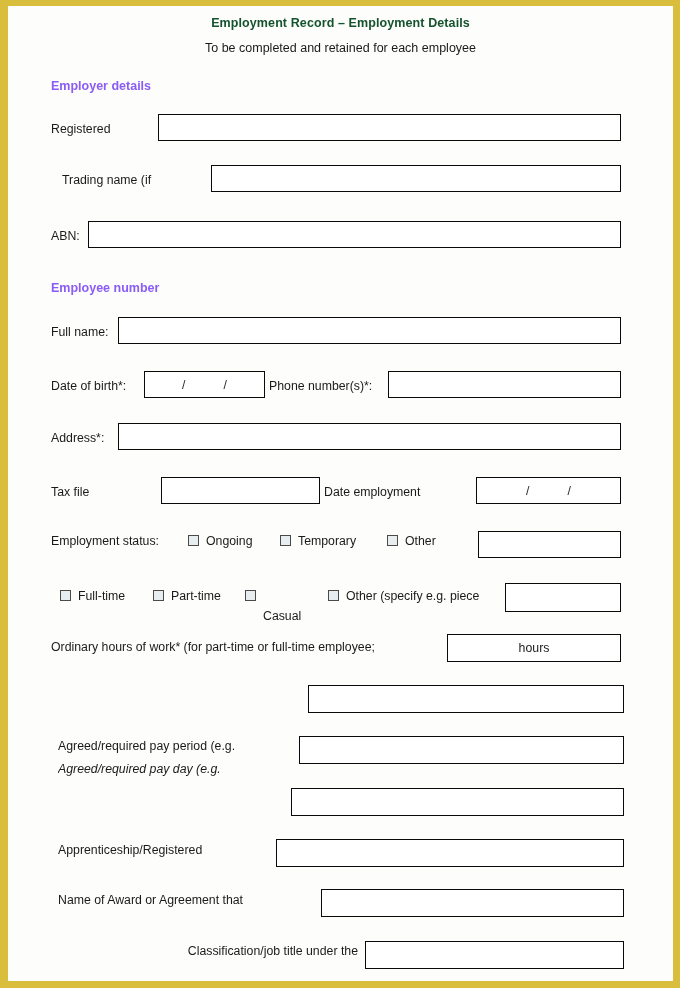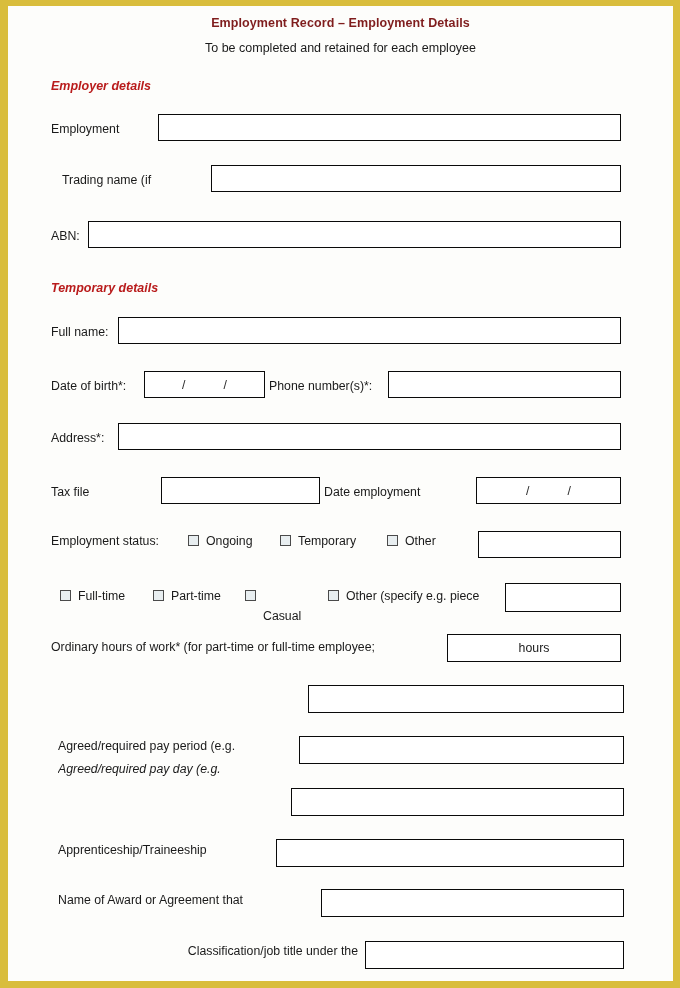--- a/index.html
+++ b/index.html
@@ -32,41 +32,40 @@
   }
 
   
   .doc-title {
     position: absolute;
     left: 0; right: 0;
     top: 10px;
     text-align: center;
     font-size: 12.5px;
     font-weight: bold;
-    color: #7f1d1d;
+    color: #14532d;
     letter-spacing: .1px;
   }
   .doc-subtitle {
     position: absolute;
     left: 0; right: 0;
     top: 35px;
     text-align: center;
     font-size: 12.5px;
     font-weight: normal;
     color: #1a1a1a;
   }
 
   
   .section-heading {
     position: absolute;
     font-size: 12.5px;
     font-weight: bold;
-    color: #b91c1c;
+    color: #8b5cf6;
     white-space: nowrap;
-    font-style: italic;
   }
 
   
   .fld-label {
     position: absolute;
     font-size: 12.3px;
     color: #1a1a1a;
     white-space: nowrap;
     overflow: hidden;
   }
@@ -121,30 +120,30 @@
 <body>
 
 <div id="page-frame">
 <div id="page-inner">
 
   <div class="doc-title">Employment Record – Employment Details</div>
   <div class="doc-subtitle">To be completed and retained for each employee</div>
 
   <div class="section-heading" style="left:43px; top:73px;">Employer details</div>
 
-  <div class="fld-label under" style="left:43px; top:116px; width:110px;">Employment</div>
+  <div class="fld-label under" style="left:43px; top:116px; width:110px;">Registered</div>
   <div class="fld-box over" style="left:150px; top:108px; width:463px; height:27px;"></div>
 
   <div class="fld-label under" style="left:54px; top:167px; width:160px;">Trading name (if</div>
   <div class="fld-box over" style="left:203px; top:159px; width:410px; height:27px;"></div>
 
   <div class="fld-label under" style="left:43px; top:223px; width:40px;">ABN:</div>
   <div class="fld-box over" style="left:80px; top:215px; width:533px; height:27px;"></div>
 
-  <div class="section-heading" style="left:43px; top:275px;">Temporary details</div>
+  <div class="section-heading" style="left:43px; top:275px;">Employee number</div>
 
   <div class="fld-label under" style="left:43px; top:319px; width:70px;">Full name:</div>
   <div class="fld-box over" style="left:110px; top:311px; width:503px; height:27px;"></div>
 
   <div class="fld-label under" style="left:43px; top:373px; width:95px;">Date of birth*:</div>
   <div class="fld-box over" style="left:136px; top:365px; width:121px; height:27px;">
     <div class="date-slashes">
       <span>/</span>
       <span>/</span>
     </div>
@@ -199,21 +198,21 @@
   </div>
 
   <div class="fld-box over" style="left:300px; top:679px; width:316px; height:28px;"></div>
 
   <div class="fld-label under" style="left:50px; top:733px; width:235px;">Agreed/required pay period (e.g.</div>
   <div class="fld-box over" style="left:291px; top:730px; width:325px; height:28px;"></div>
 
   <div class="fld-label under" style="left:50px; top:756px; width:225px;font-style:italic;">Agreed/required pay day (e.g.</div>
   <div class="fld-box over" style="left:283px; top:782px; width:333px; height:28px;"></div>
 
-  <div class="fld-label under" style="left:50px; top:837px; width:215px;">Apprenticeship/Traineeship</div>
+  <div class="fld-label under" style="left:50px; top:837px; width:215px;">Apprenticeship/Registered</div>
   <div class="fld-box over" style="left:268px; top:833px; width:348px; height:28px;"></div>
 
   <div class="fld-label under" style="left:50px; top:887px; width:260px;">Name of Award or Agreement that</div>
   <div class="fld-box over" style="left:313px; top:883px; width:303px; height:28px;"></div>
 
   <div class="fld-label under" style="left:50px; top:938px; width:300px;text-align:right;">Classification/job title under the</div>
   <div class="fld-box over" style="left:357px; top:935px; width:259px; height:28px;"></div>
 
 </div>
 </div>

